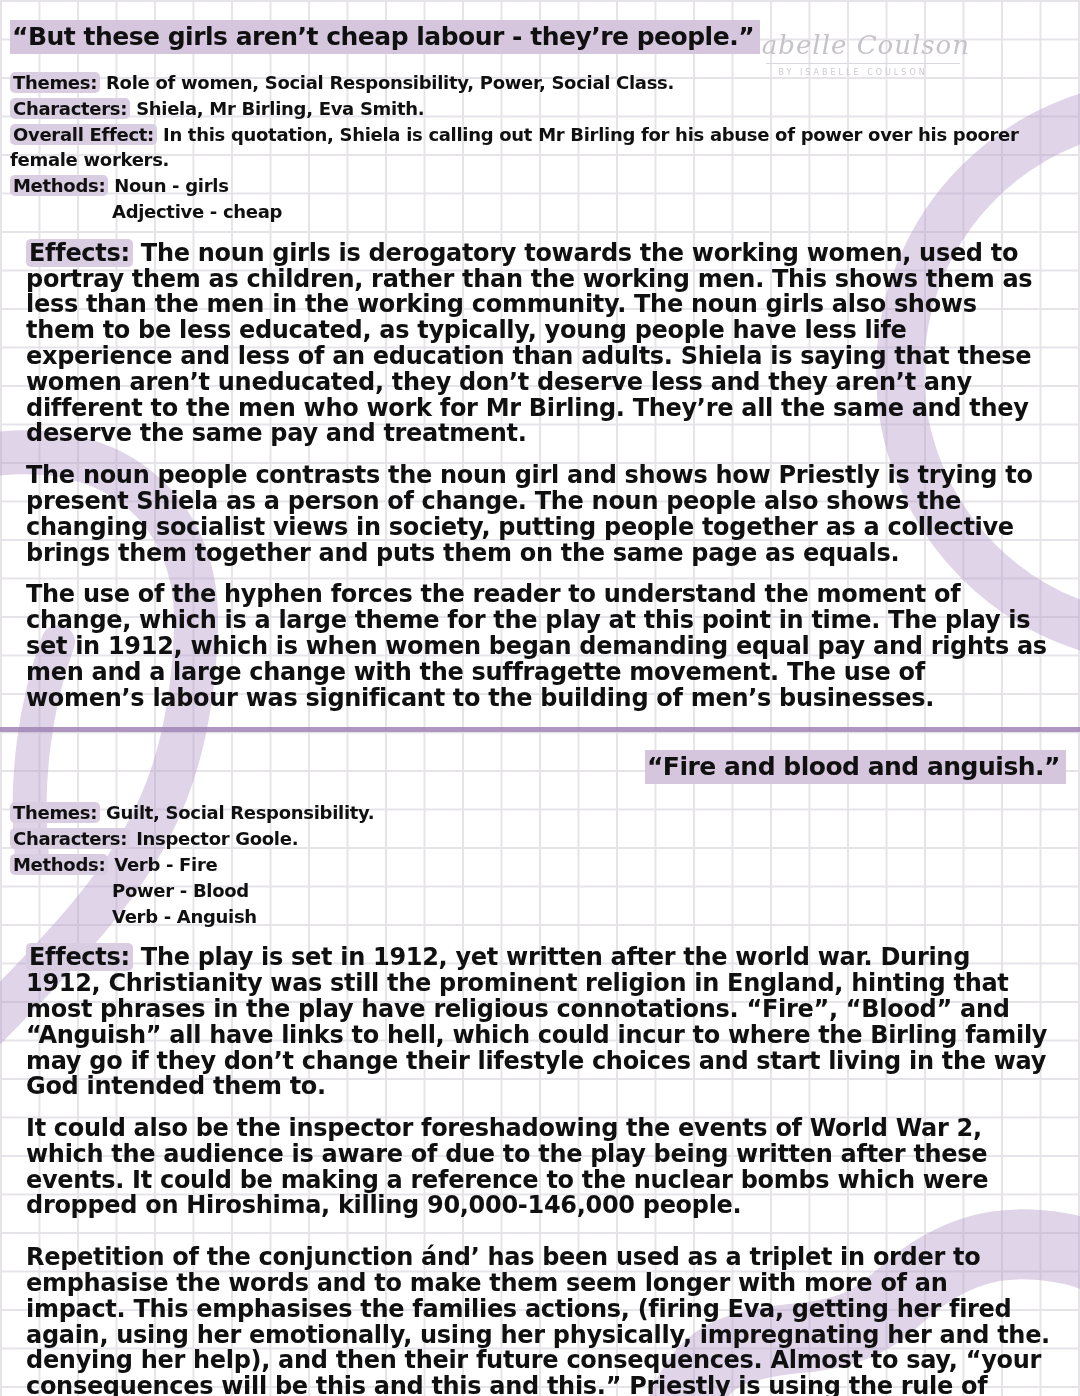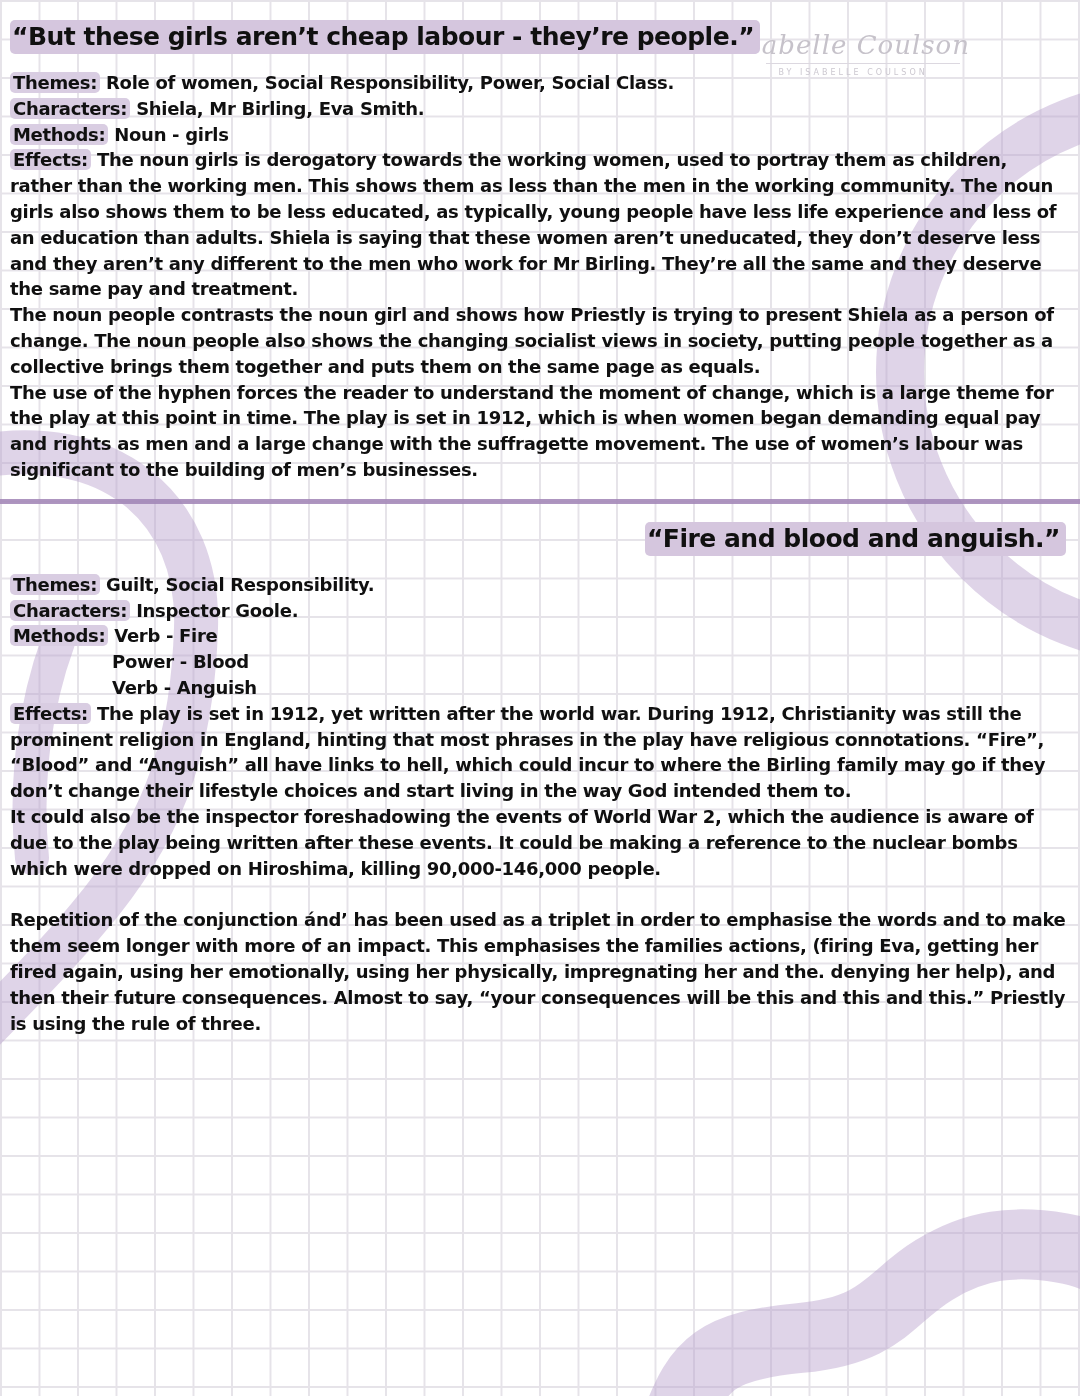--- a/index.html
+++ b/index.html
@@ -16,25 +16,25 @@
     font-family:"DejaVu Sans",sans-serif;
     color:#101010;
   }
   .decor{position:absolute;left:0;top:0;z-index:0;}
   .content{position:relative;z-index:1;padding:20px 14px 0 10px;}
   .quote-title{
     font-size:25px;font-weight:700;letter-spacing:-0.5px;
     margin:0 0 16px 0;line-height:34px;
   }
   .quote-title .hl-title{
-    background:#d5c6de;border-radius:5px;padding:2px 6px 3px 2px;
+    background:#d5c6de;border-radius:0;padding:2px 6px 3px 2px;
     box-decoration-break:clone;-webkit-box-decoration-break:clone;
   }
   .line{margin:0;font-size:18px;font-weight:700;letter-spacing:-0.3px;line-height:25.8px;}
-  .para{margin:0;font-size:18px;font-weight:700;letter-spacing:-0.3px;line-height:25.8px;}
+  .para{margin:16px;font-size:24px;font-weight:700;letter-spacing:-0.3px;line-height:25.8px;}
   .label{
     background:#d9cde2;border-radius:5px;padding:0 3px;
     box-decoration-break:clone;-webkit-box-decoration-break:clone;
   }
   .indent{padding-left:102px;}
   .gap-top{margin-top:26px;}
   .divider{
     height:5px;background:#a084b5;opacity:0.85;border:none;
     margin:16px -14px 18px -10px;
   }
@@ -73,21 +73,23 @@
     <div class="signature-subtitle">BY ISABELLE COULSON</div>
   </div>
 
   <div class="content">
 
     <h1 class="quote-title"><span class="hl-title">“But these girls aren’t cheap labour - they’re people.”</span></h1>
 
     <div class="meta-block">
       <p class="line"><span class="label">Themes:</span> <span>Role of women, Social Responsibility, Power, Social Class.</span></p>
       <p class="line"><span class="label">Characters:</span> <span>Shiela, Mr Birling, Eva Smith.</span></p>
+      <p class="line"><span class="label">Overall Effect:</span> <span>In this quotation, Shiela is calling out Mr Birling for his abuse of power over his poorer female workers.</span></p>
       <p class="line"><span class="label">Methods:</span> <span>Noun - girls</span></p>
+      <p class="line indent">Adjective - cheap</p>
     </div>
 
     <p class="para"><span class="label">Effects:</span> <span>The noun girls is derogatory towards the working women, used to portray them as children, rather than the working men. This shows them as less than the men in the working community. The noun girls also shows them to be less educated, as typically, young people have less life experience and less of an education than adults. Shiela is saying that these women aren’t uneducated, they don’t deserve less and they aren’t any different to the men who work for Mr Birling. They’re all the same and they deserve the same pay and treatment.</span></p>
     <p class="para">The noun people contrasts the noun girl and shows how Priestly is trying to present Shiela as a person of change. The noun people also shows the changing socialist views in society, putting people together as a collective brings them together and puts them on the same page as equals.</p>
     <p class="para">The use of the hyphen forces the reader to understand the moment of change, which is a large theme for the play at this point in time. The play is set in 1912, which is when women began demanding equal pay and rights as men and a large change with the suffragette movement. The use of women’s labour was significant to the building of men’s businesses.</p>
 
     <hr class="divider">
 
     <h1 class="quote-title section-2-title"><span class="hl-title">“Fire and blood and anguish.”</span></h1>
 

